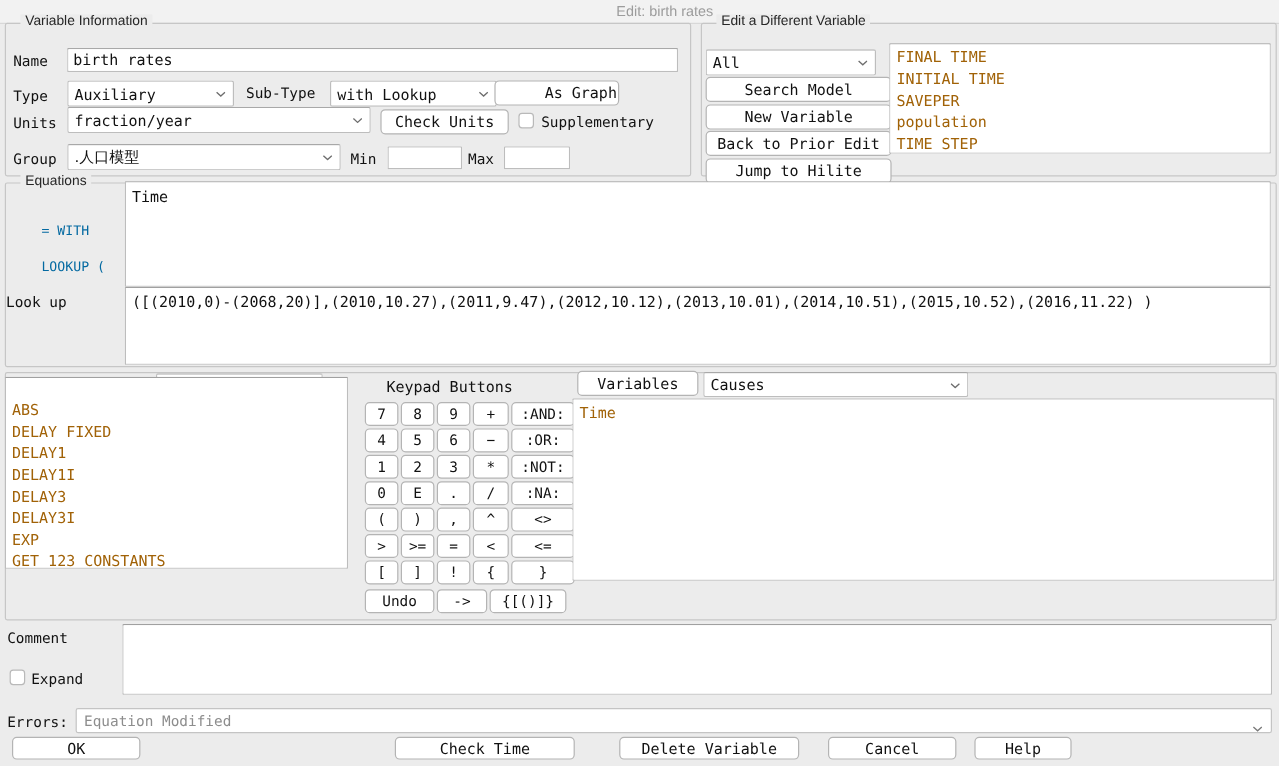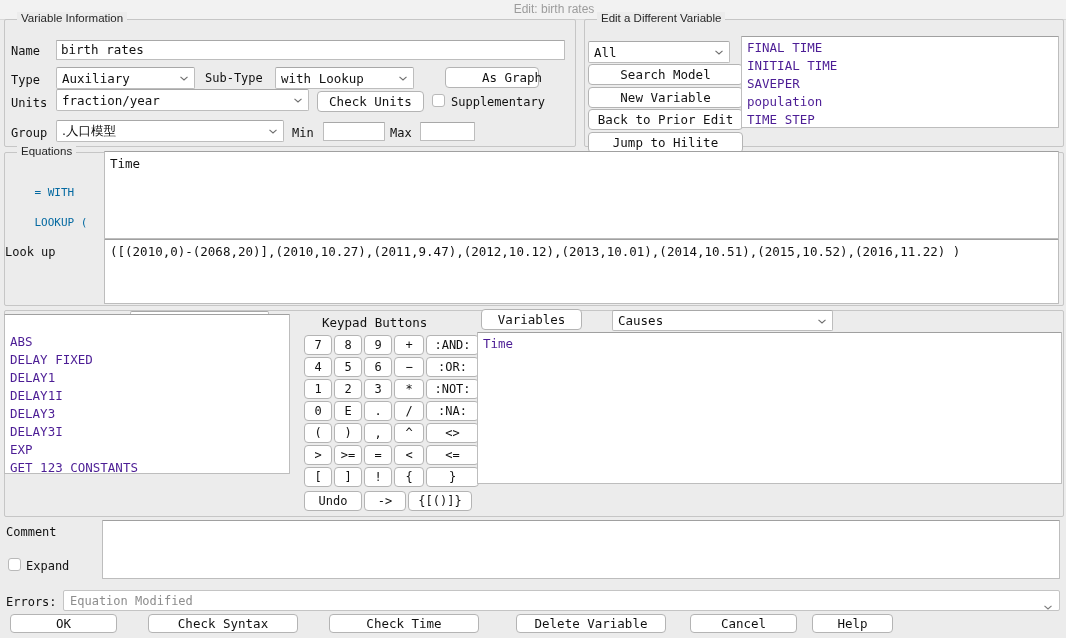--- a/index.html
+++ b/index.html
@@ -163,21 +163,21 @@
     box-sizing: border-box;
     background: #ffffff;
     border: 1px solid #bdbdbd;
     border-top-color: #a0a0a0;
     overflow: hidden;
     border-radius: 1px;
   }
   .listbox .li {
     font-family: "DejaVu Sans Mono", monospace;
     font-size: 12.5px;
-    color: #4c1d95;
+    color: #a16207;
     padding: 0 5px;
     height: 18px;
     line-height: 18px;
     white-space: nowrap;
   }
   .eqleft {
     position: absolute;
     font-family: "DejaVu Sans Mono", monospace;
     font-size: 11px;
     color: #0369a1;
@@ -238,21 +238,21 @@
   <div class="lbl" style="left:205px; top:71px;">Sub-Type</div>
   <div class="sel" style="left:275px; top:67px; width:139px; height:22px;">
     <span>with Lookup</span>
     <span class="chev">
       <svg width="8" height="5" viewBox="0 0 8 5">
           <path d="M0.5 0.8 L4 4 L7.5 0.8" fill="none" stroke="currentColor" stroke-width="1.1"></path>
         </svg>
     </span>
   </div>
 
-  <div class="btn" style="left:445px; top:67px; width:94px; height:21px;padding-left:40px;">As Graph</div>
+  <div class="btn" style="left:412px; top:67px; width:104px; height:21px;padding-left:40px;">As Graph</div>
 
   <div class="lbl" style="left:11px; top:96px;">Units</div>
   <div class="sel" style="left:56px; top:89px; width:253px; height:22px;">
     <span>fraction/year</span>
     <span class="chev">
       <svg width="8" height="5" viewBox="0 0 8 5">
           <path d="M0.5 0.8 L4 4 L7.5 0.8" fill="none" stroke="currentColor" stroke-width="1.1"></path>
         </svg>
     </span>
   </div>
@@ -390,21 +390,21 @@
       <div class="kbtn" style="width:53px">}</div>
     </div>
     <div class="keyrow" style="margin-top:2px;">
       <div class="kbtn" style="width:58px">Undo</div>
       <div class="kbtn" style="width:42px">-&gt;</div>
       <div class="kbtn" style="width:64px">{[()]}</div>
     </div>
   </div>
 
   <div class="btn" style="left:481px; top:309px; width:101px; height:21px;">Variables</div>
-  <div class="sel" style="left:586px; top:310px; width:221px; height:21px;margin-left:26px;">
+  <div class="sel" style="left:586px; top:310px; width:221px; height:21px;">
     <span>Causes</span>
     <span class="chev">
       <svg width="8" height="5" viewBox="0 0 8 5">
           <path d="M0.5 0.8 L4 4 L7.5 0.8" fill="none" stroke="currentColor" stroke-width="1.1"></path>
         </svg>
     </span>
   </div>
   <div class="listbox" style="left:477px; top:332px; width:585px; height:152px; padding-top:2px;">
     <div class="li">Time</div>
   </div>
@@ -418,19 +418,18 @@
   <div class="errfield" style="left:63px; top:590px; width:997px; height:21px;">
     <span>Equation Modified</span>
     <span class="chev">
       <svg width="8" height="5" viewBox="0 0 8 5">
           <path d="M0.5 0.8 L4 4 L7.5 0.8" fill="none" stroke="currentColor" stroke-width="1.1"></path>
         </svg>
     </span>
   </div>
 
   <div class="btn" style="left:10px; top:614px; width:107px; height:19px;">OK</div>
-  <div class="btn" style="left:148px; top:614px; width:150px; height:19px;">Check Syntax</div>
   <div class="btn" style="left:329px; top:614px; width:150px; height:19px;">Check Time</div>
   <div class="btn" style="left:516px; top:614px; width:150px; height:19px;">Delete Variable</div>
   <div class="btn" style="left:690px; top:614px; width:107px; height:19px;">Cancel</div>
   <div class="btn" style="left:812px; top:614px; width:81px; height:19px;">Help</div>
 
 </div>
 
 </body></html>

